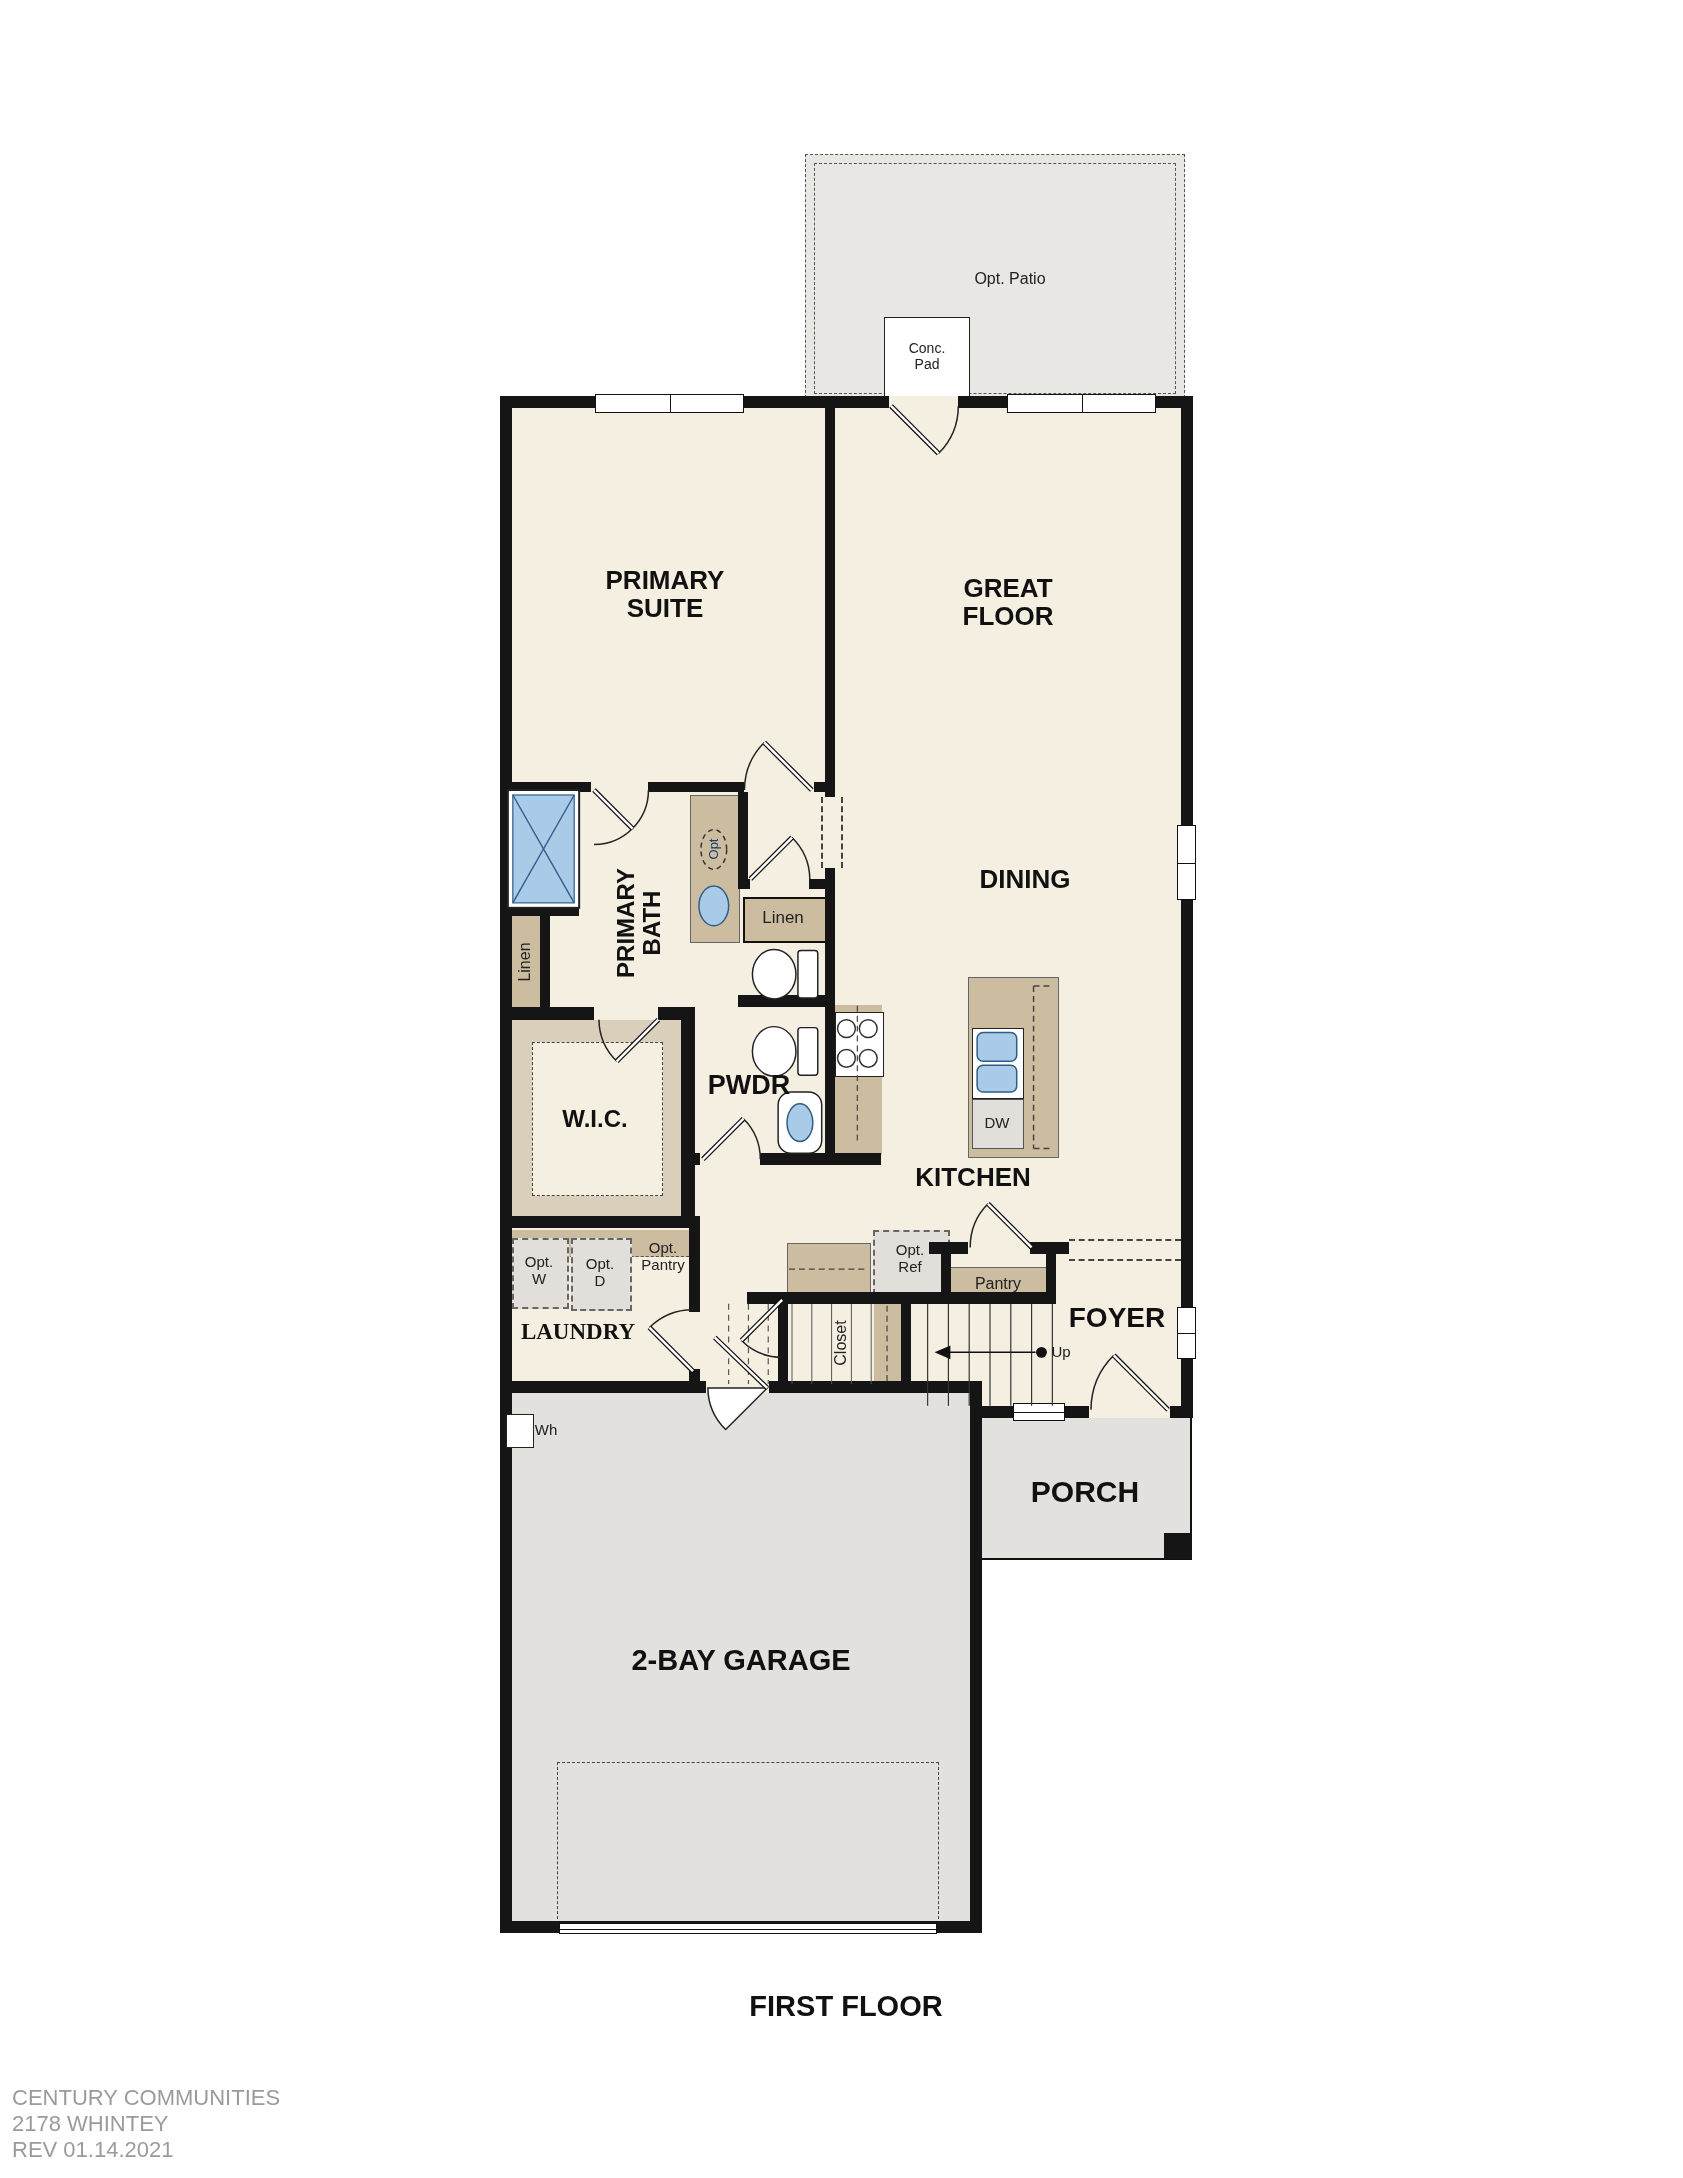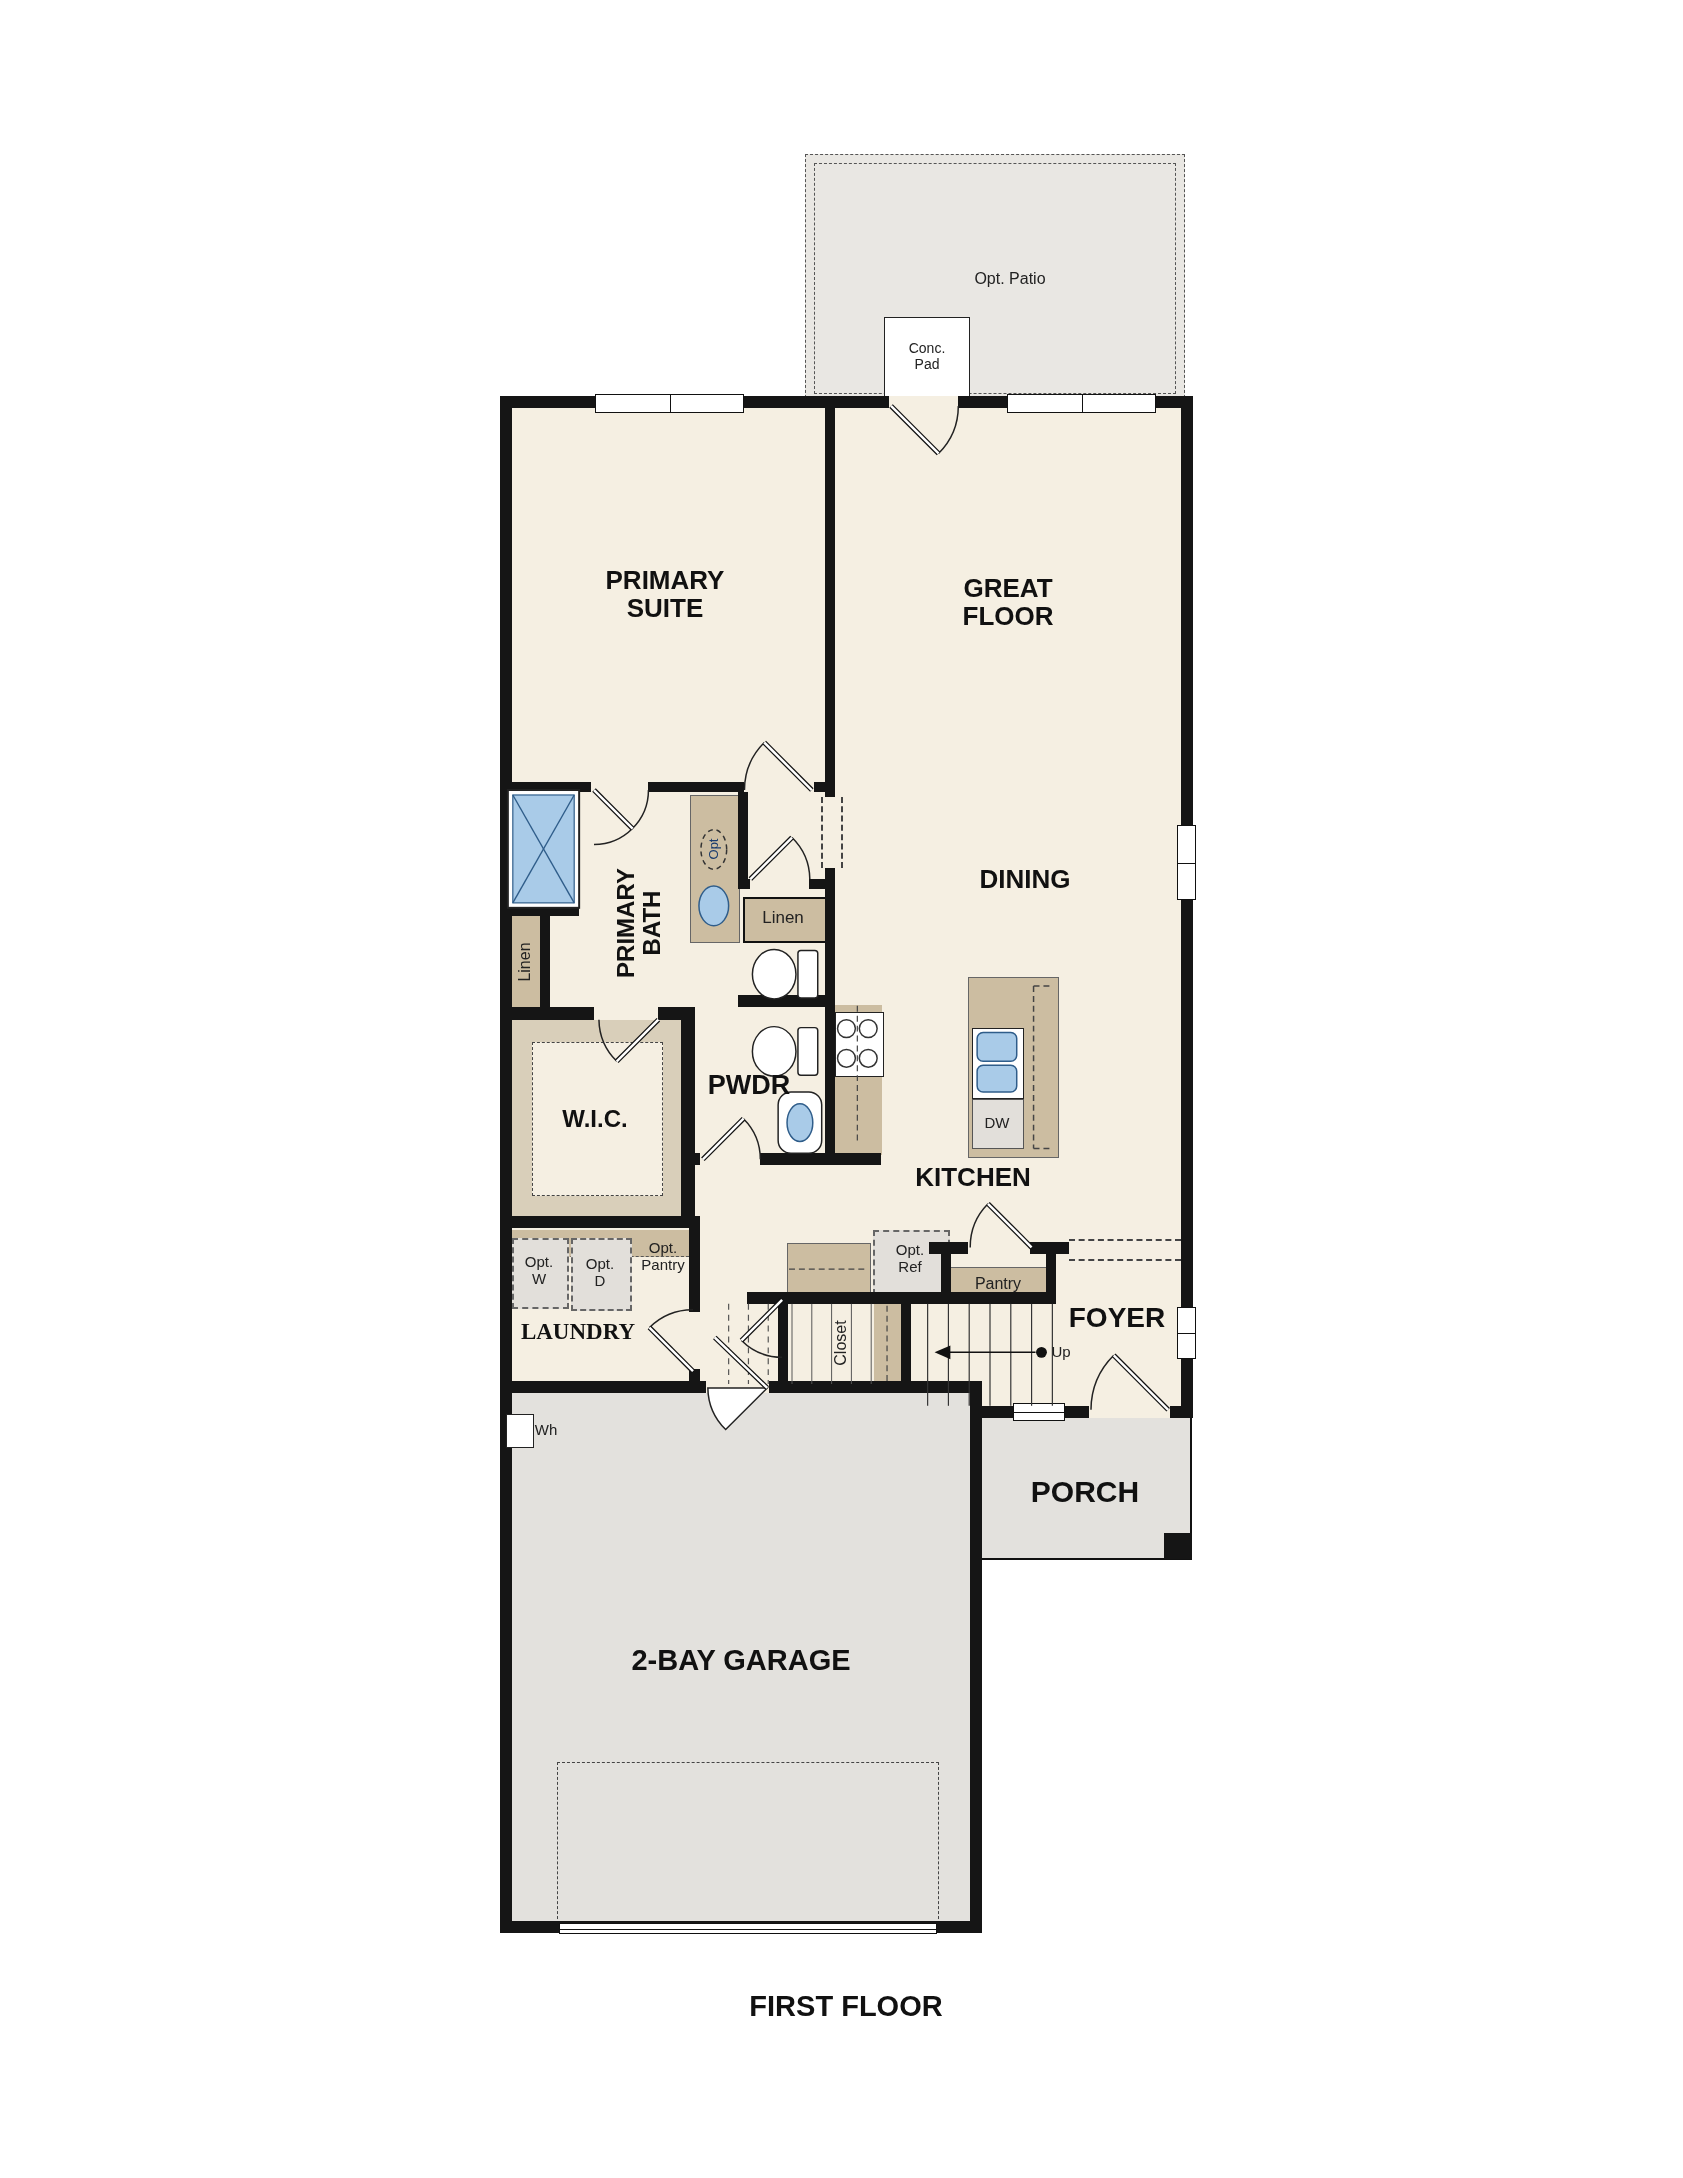--- a/index.html
+++ b/index.html
@@ -283,15 +283,20 @@
   <div class="tag" style="left:910px;top:1259px;font-size:15px;">
     <span class="ln">Opt.</span>
       <span class="ln">Ref</span>
   </div>
   <div class="tag" style="left:998px;top:1284px;font-size:16px;">Pantry</div>
   <div class="tag vrt" style="left:841px;top:1343px;font-size:16px;">Closet</div>
   <div class="tag" style="left:1061px;top:1352px;font-size:15px;text-align:right;">Up</div>
   <div class="tag" style="left:997px;top:1123px;font-size:15px;">DW</div>
   <div class="tag" style="left:546px;top:1430px;font-size:15px;">Wh</div>
 
+  <div class="footer" style="left:12px;top:2085px;">
+    <span class="ln">CENTURY COMMUNITIES</span>
+    <span class="ln">2178 WHINTEY</span>
+    <span class="ln">REV 01.14.2021</span>
+  </div>
 
 </div>
 
 
 </body></html>

